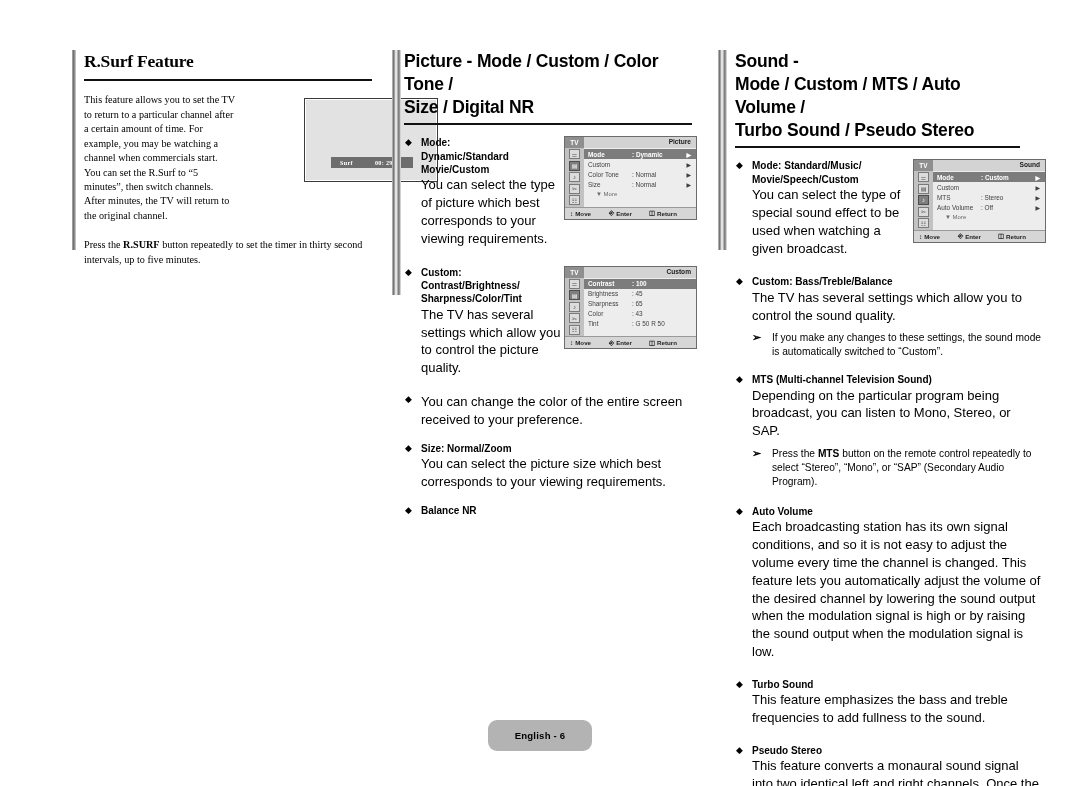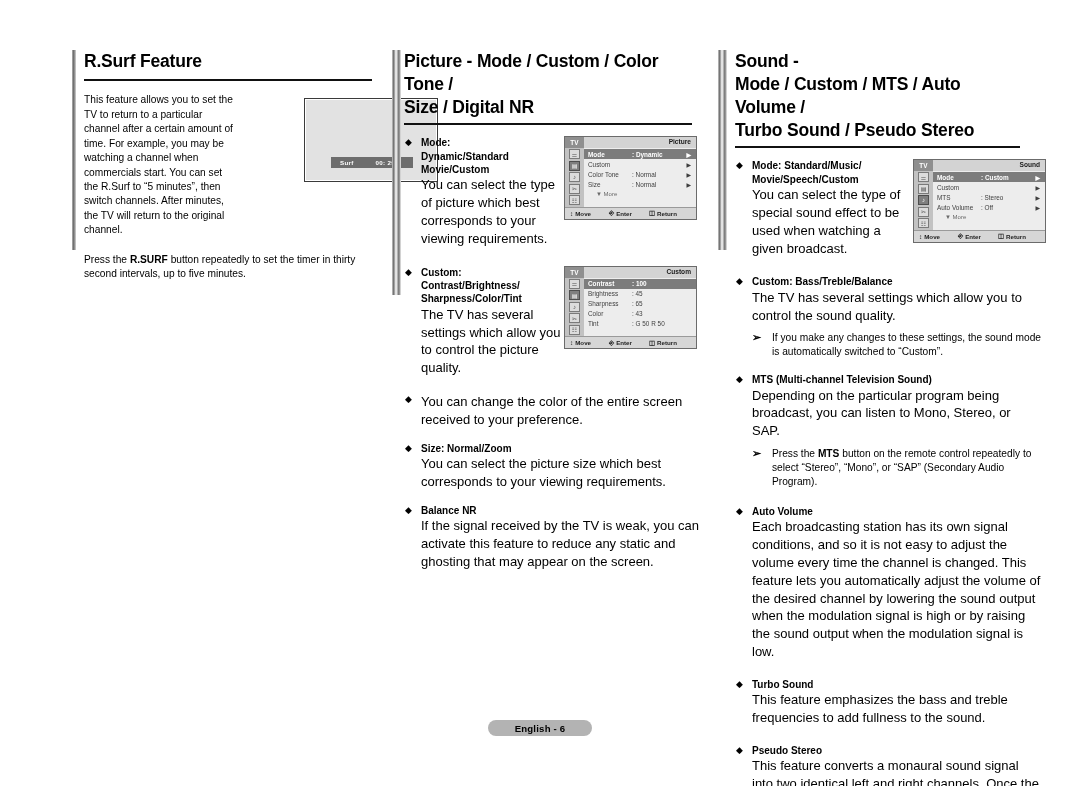--- a/index.html
+++ b/index.html
@@ -21,21 +21,21 @@
     left: 0; top: 0;
     width: 1080px;
     height: 786px;
   }
 
   
   .col {
     position: absolute;
     top: 50px;
   }
-  .col-left   { left: 72px;  width: 300px; }
+  .col-left   { left: 72px;  width: 300px; font-family: Liberation Serif, serif; }
   .col-mid    { left: 392px; width: 300px; }
   .col-right  { left: 718px; width: 302px; }
 
   
   .col-rule {
     position: absolute;
     top: 0;
     left: 0;
     width: 4px;
     background: linear-gradient(to right, #b8b8b8 0%, #6e6e6e 35%, #9a9a9a 70%, #d8d8d8 100%);
@@ -278,21 +278,21 @@
   .osd-picture { left: 160px; top: 0px; }
   .osd-custom  { left: 160px; top: 0px; }
   .osd-sound   { left: 178px; top: 0px; }
 
   
   .footer {
     position: absolute;
     left: 488px;
     top: 720px;
     width: 104px;
-    height: 16px;
+    height: 31px;
     background: #b3b3b3;
     border-radius: 9px;
     display: flex;
     align-items: center;
     justify-content: center;
     font-size: 9.6px;
     font-weight: bold;
     color: #000000;
     letter-spacing: 0.2px;
   }
@@ -470,21 +470,20 @@
 
       <div class="item" style="margin-top:13px; width:285px;">
         <span class="bullet">◆</span>
         <p class="item-head">Size: Normal/Zoom</p>
         <p class="item-body">You can select the picture size which best corresponds to your viewing requirements.</p>
       </div>
 
       <div class="item" style="margin-top:13px; width:285px;">
         <span class="bullet">◆</span>
         <p class="item-head">Balance NR</p>
-        <p class="item-body">If the signal received by the TV is weak, you can activate this feature to reduce any static and ghosting that may appear on the screen.</p>
       </div>
 
     </div>
   </div>
 
   <div class="col col-right">
     <div class="col-rule double"></div>
     <div class="col-body">
       <h1 class="col-title">
         <span class="ln">Sound -</span>

